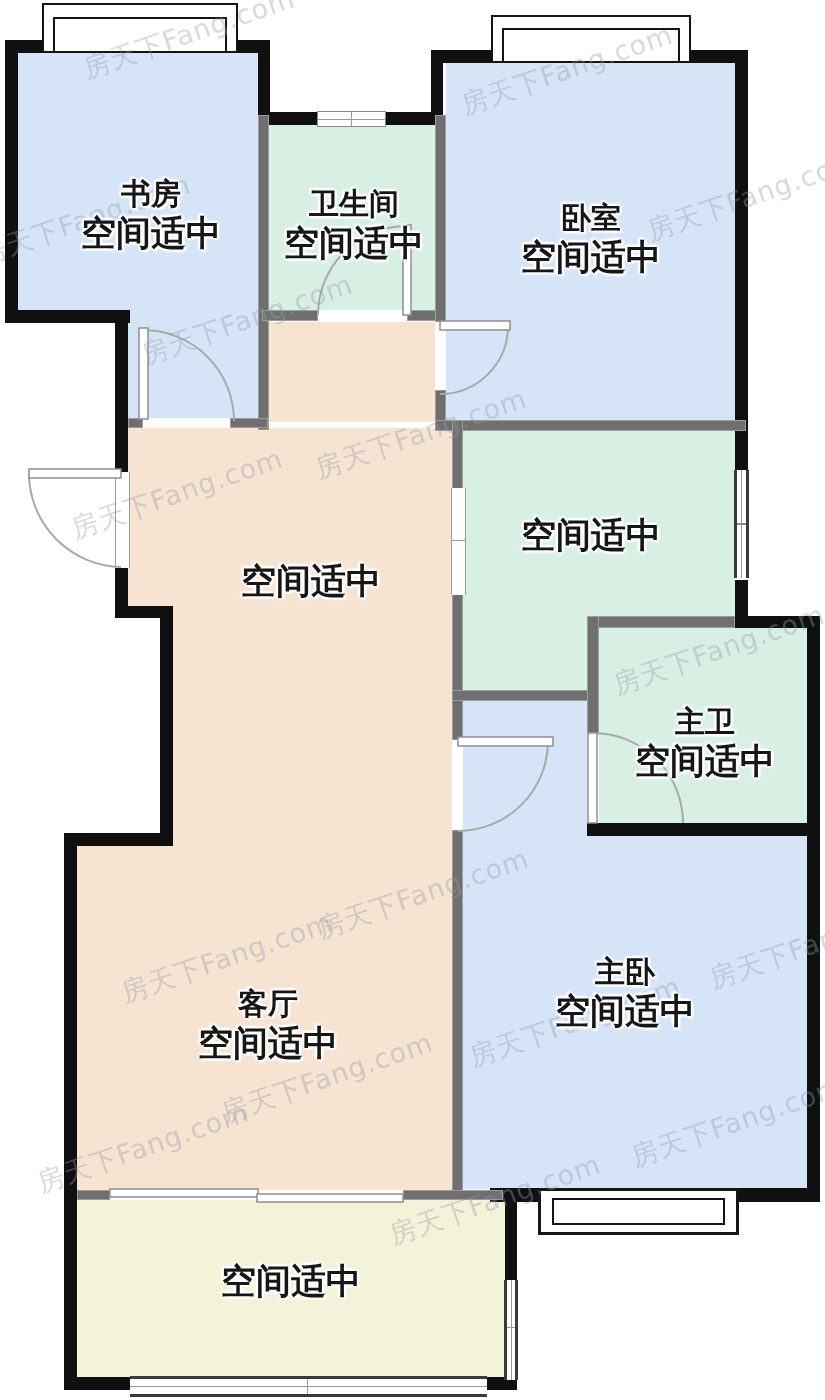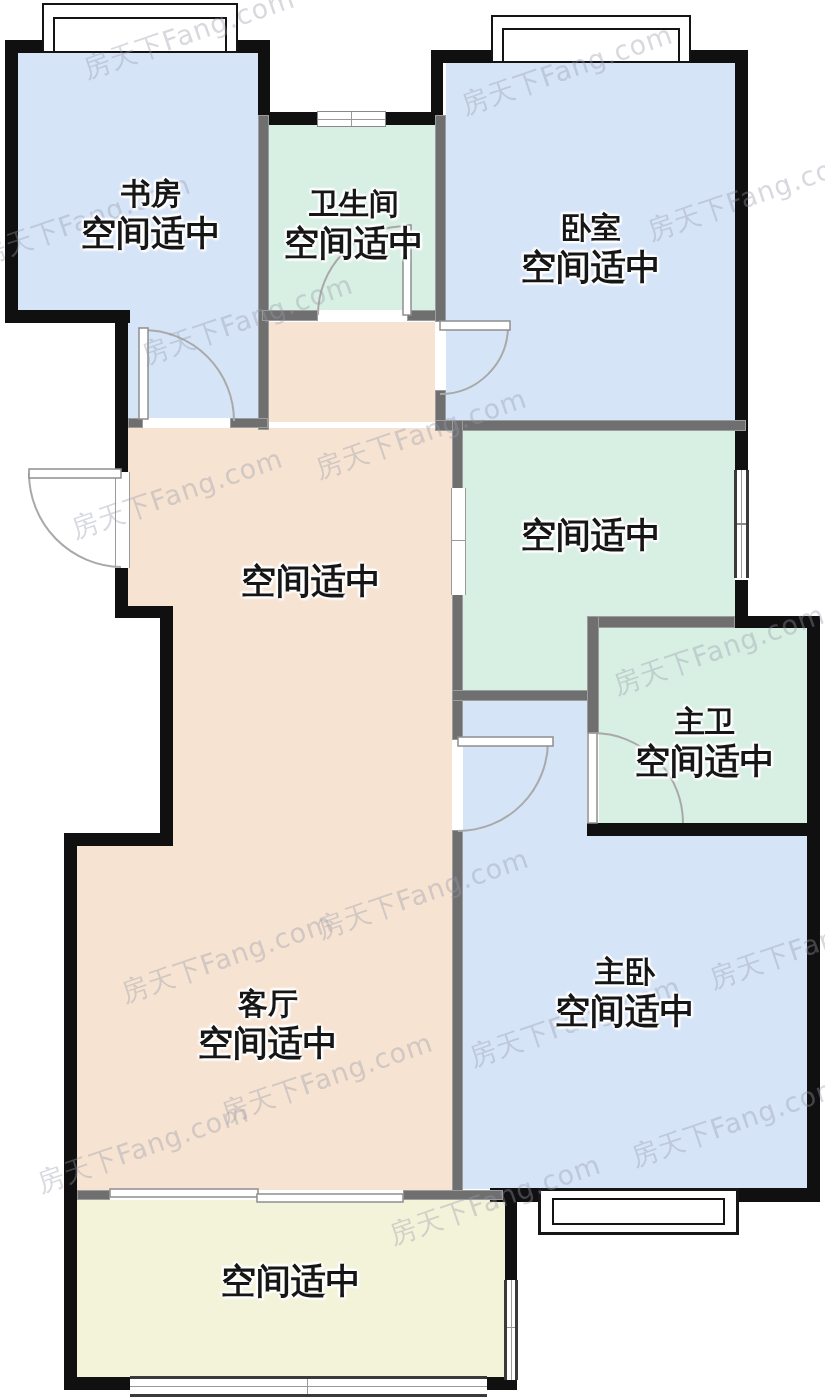--- a/index.html
+++ b/index.html
@@ -158,21 +158,21 @@
   </svg>
 
   <div class="room-label" style="left:31px;top:176px;">
     <span class="rn">书房</span>
     <span class="rs">空间适中</span>
   </div>
   <div class="room-label" style="left:234px;top:186px;">
     <span class="rn">卫生间</span>
     <span class="rs">空间适中</span>
   </div>
-  <div class="room-label" style="left:471px;top:210px;">
+  <div class="room-label" style="left:471px;top:200px;">
     <span class="rn">卧室</span>
     <span class="rs">空间适中</span>
   </div>
   <div class="room-label" style="left:191px;top:560px;">
     <span class="rs">空间适中</span>
   </div>
   <div class="room-label" style="left:471px;top:514px;">
     <span class="rs">空间适中</span>
   </div>
   <div class="room-label" style="left:585px;top:704px;">

